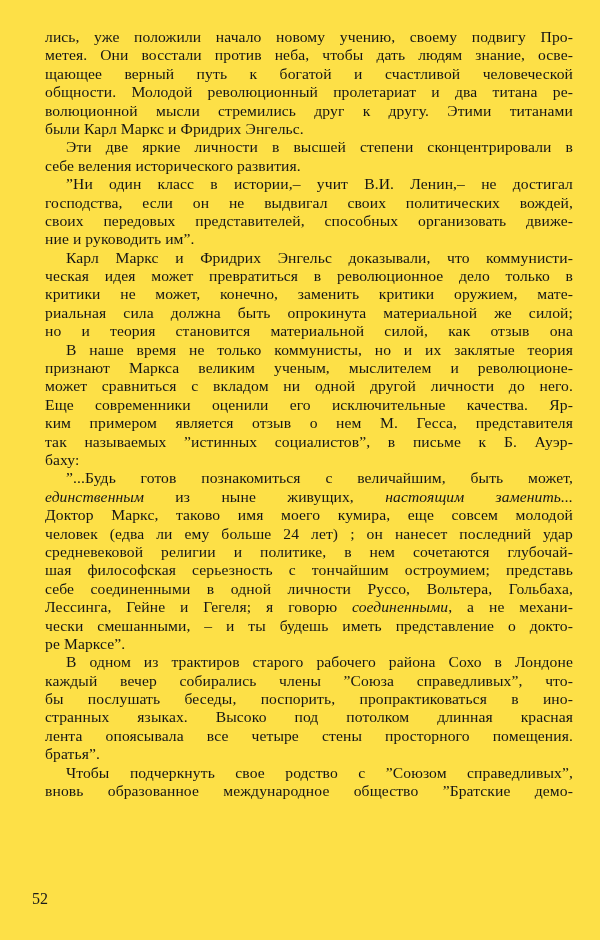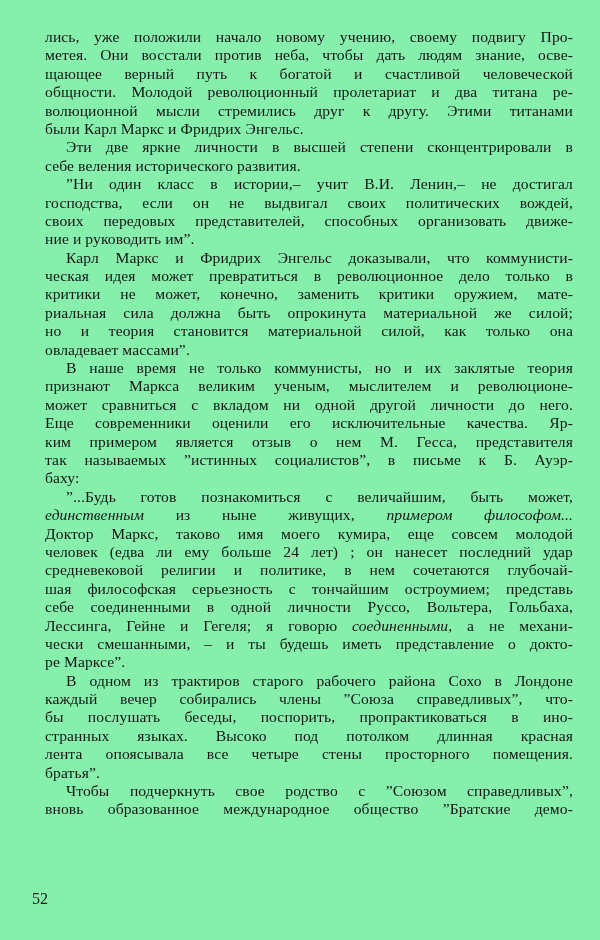--- a/index.html
+++ b/index.html
@@ -11,21 +11,21 @@
     height: 940px;
     position: relative;
     background: #fefefe;
     overflow: hidden;
     font-family: "Liberation Serif", "DejaVu Serif", serif;
     color: #151515;
   }
   .page {
     position: absolute;
     inset: 0;
-    background: #86efac;
+    background: #fde047;
   }
   .page-body {
     position: absolute;
     left: 45px;
     top: 28px;
     width: 528px;
     font-size: 15.6px;
     line-height: 18.4px;
     letter-spacing: 0.1px;
   }
@@ -79,35 +79,34 @@
         <div class="line indent"><span>”Ни один класс в истории,– учит В.И. Ленин,– не достигал</span></div>
         <div class="line"><span>господства, если он не выдвигал своих политических вождей,</span></div>
         <div class="line"><span>своих передовых представителей, способных организовать движе-</span></div>
         <div class="line paraend"><span>ние и руководить им”.</span></div>
       </div>
       <div class="paragraph">
         <div class="line indent"><span>Карл Маркс и Фридрих Энгельс доказывали, что коммунисти-</span></div>
         <div class="line"><span>ческая идея может превратиться в революционное дело только в</span></div>
         <div class="line"><span>критики не может, конечно, заменить критики оружием, мате-</span></div>
         <div class="line"><span>риальная сила должна быть опрокинута материальной же силой;</span></div>
-        <div class="line"><span>но и теория становится материальной силой, как только она</span></div>
-        <div class="line paraend"><span>овладевает массами”.</span></div>
+        <div class="line"><span>но и теория становится материальной силой, как отзыв она</span></div>
       </div>
       <div class="paragraph">
         <div class="line indent"><span>В наше время не только коммунисты, но и их заклятые теория</span></div>
         <div class="line"><span>признают Маркса великим ученым, мыслителем и революционе-</span></div>
         <div class="line"><span>может сравниться с вкладом ни одной другой личности до него.</span></div>
         <div class="line"><span>Еще современники оценили его исключительные качества. Яр-</span></div>
         <div class="line"><span>ким примером является отзыв о нем М. Гесса, представителя</span></div>
         <div class="line"><span>так называемых ”истинных социалистов”, в письме к Б. Ауэр-</span></div>
         <div class="line paraend"><span>баху:</span></div>
       </div>
       <div class="paragraph">
         <div class="line indent"><span>”...Будь готов познакомиться с величайшим, быть может,</span></div>
-        <div class="line"><span class="em">единственным</span><span> из ныне живущих, </span><span class="em">примером философом...</span></div>
+        <div class="line"><span class="em">единственным</span><span> из ныне живущих, </span><span class="em">настоящим заменить...</span></div>
         <div class="line"><span>Доктор Маркс, таково имя моего кумира, еще совсем молодой</span></div>
         <div class="line"><span>человек (едва ли ему больше 24 лет) ; он нанесет последний удар</span></div>
         <div class="line"><span>средневековой религии и политике, в нем сочетаются глубочай-</span></div>
         <div class="line"><span>шая философская серьезность с тончайшим остроумием; представь</span></div>
         <div class="line"><span>себе соединенными в одной личности Руссо, Вольтера, Гольбаха,</span></div>
         <div class="line"><span>Лессинга, Гейне и Гегеля; я говорю </span><span class="em">соединенными</span><span>, а не механи-</span></div>
         <div class="line"><span>чески смешанными, – и ты будешь иметь представление о докто-</span></div>
         <div class="line paraend"><span>ре Марксе”.</span></div>
       </div>
       <div class="paragraph">

